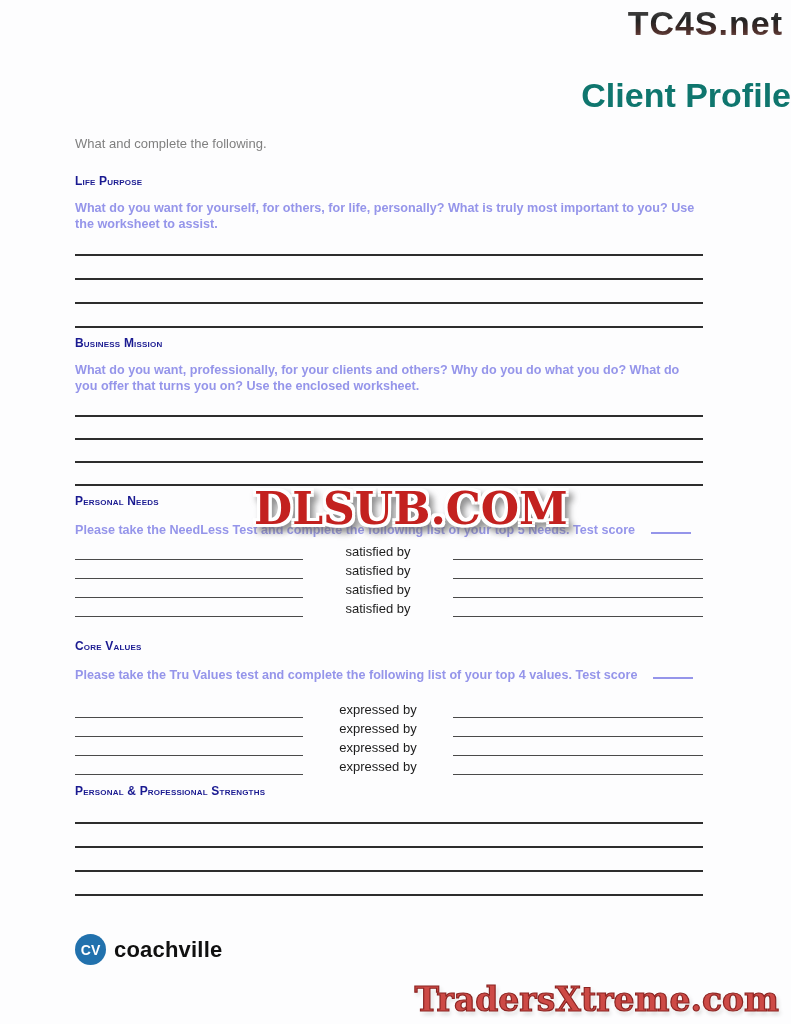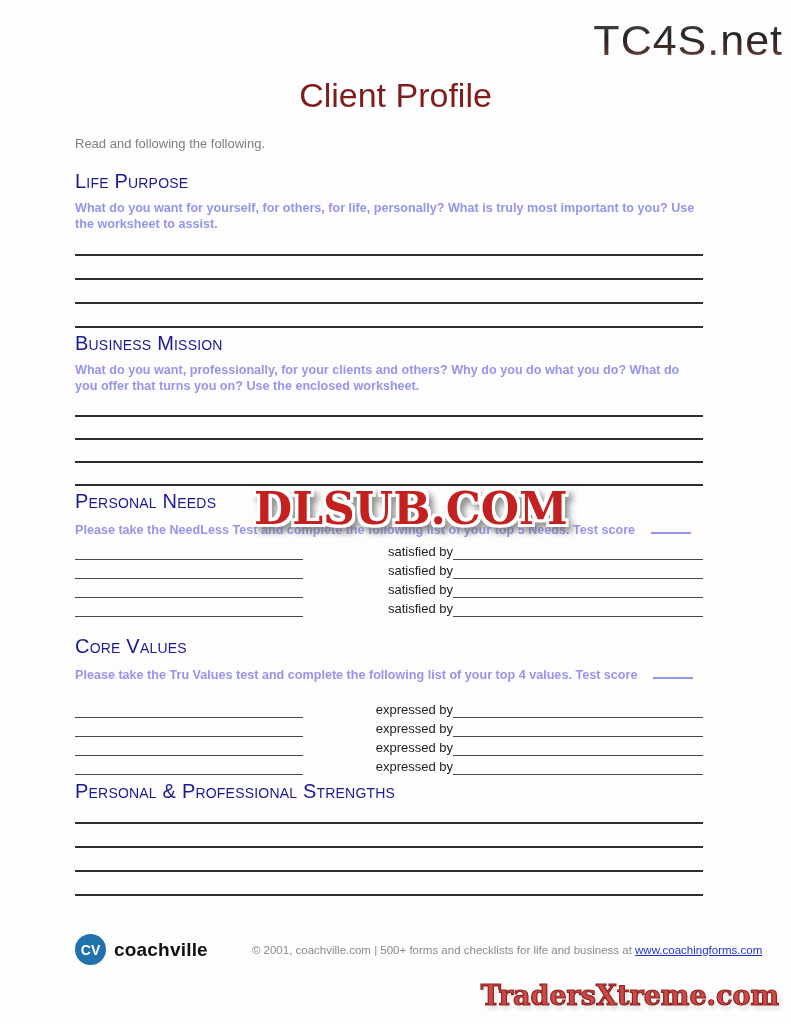--- a/index.html
+++ b/index.html
@@ -5,53 +5,53 @@
   html,body{margin:0;padding:0;}
   body{
     width:791px;height:1024px;position:relative;overflow:hidden;
     background:#fdfdfe;
     font-family:"Liberation Sans", sans-serif;
   }
   .abs{position:absolute;}
 
   
   .tc4s{
-    top:16px;right:8px;
-    font-size:43px;font-weight:normal;letter-spacing:1px;
+    top:4px;right:8px;
+    font-size:34px;font-weight:bold;letter-spacing:1px;
     background:linear-gradient(180deg,#5a5a5a 0%,#232323 42%,#4e2f2b 72%,#a8827c 100%);
     -webkit-background-clip:text;background-clip:text;color:transparent;
   }
   .dlsub{
     top:483px;left:254px;
     font-family:"DejaVu Serif", serif;font-weight:bold;font-size:44px;letter-spacing:0;
     color:#c3211f;
     text-shadow:
       -3px -3px 0 #fff, 3px -3px 0 #fff, -3px 3px 0 #fff, 3px 3px 0 #fff,
       0 -3px 0 #fff, 0 3px 0 #fff, -3px 0 0 #fff, 3px 0 0 #fff;
     filter:drop-shadow(4px 5px 3px rgba(110,110,110,.75));
     z-index:5;
   }
   .traders{
     top:980px;right:12px;
-    font-family:"DejaVu Serif", serif;font-weight:bold;font-size:27px;
+    font-family:"DejaVu Serif", serif;font-weight:bold;font-size:33px;
     color:#cd4a46;
     -webkit-text-stroke:1.2px #8c2422;
     text-shadow:0 0 4px #fff,0 0 7px #fff,2px 3px 4px #c9c9c9;
   }
 
   
   .title{
-    top:76px;left:0;width:791px;text-align:center;
-    font-size:34px;font-weight:normal;color:#7f1d1d;letter-spacing:0;
+    top:76px;left:0;width:791px;text-align:right;
+    font-size:34px;font-weight:bold;color:#0f766e;letter-spacing:0;
   }
   .intro{top:136px;left:75px;font-size:13px;color:#7f7f7f;}
 
   .section{left:75px;width:628px;}
   .sec-heading{
-    font-variant:small-caps;font-weight:normal;font-size:20px;
+    font-variant:small-caps;font-weight:bold;font-size:12px;
     color:#1a1a91;letter-spacing:.2px;line-height:18px;
   }
   .sec-body{
     font-size:12.6px;font-weight:bold;color:#9595ea;line-height:16px;margin-top:10px;
   }
   .nowrap{white-space:nowrap;}
   .score-blank{
     display:inline-block;width:40px;margin-left:16px;
     border-bottom:2px solid #9595ea;height:12px;vertical-align:baseline;
   }
@@ -65,46 +65,46 @@
   .sec-str .wline:first-of-type{margin-top:17px;}
 
   .rows{margin-top:3px;}
   .pair-row{
     display:flex;align-items:flex-end;height:19px;
   }
   .rline{border-bottom:1.5px solid #4a4a4a;height:0;}
   .rline.left{width:228px;}
   .rline.right{flex:1;}
   .pair-label{
-    width:150px;text-align:right;font-size:13px;color:#1c1c1c;
+    width:150px;text-align:center;font-size:13px;color:#1c1c1c;
     line-height:17px;flex:0 0 150px;
   }
 
   
   .footer{
     top:934px;left:75px;width:640px;display:flex;align-items:center;
   }
   .cv-badge{
     width:31px;height:31px;border-radius:50%;background:#2171ad;
     color:#fff;font-weight:bold;font-size:14px;
     display:flex;align-items:center;justify-content:center;flex:0 0 31px;
   }
-  .cv-name{font-size:19px;font-weight:bold;color:#101010;margin-left:8px;letter-spacing:.2px;}
+  .cv-name{font-size:22px;font-weight:bold;color:#101010;margin-left:8px;letter-spacing:.2px;}
   .copyright{margin-left:44px;font-size:11.5px;color:#8a8a8a;white-space:nowrap;}
   .copyright a{color:#2233cc;text-decoration:underline;cursor:pointer;}
 </style>
 </head>
 <body>
 
 <div class="abs tc4s">TC4S.net</div>
 <div class="abs dlsub">DLSUB.COM</div>
 <div class="abs traders">TradersXtreme.com</div>
 
 <div class="abs title">Client Profile</div>
-<div class="abs intro">Read and following the following.</div>
+<div class="abs intro">What and complete the following.</div>
 
 <div class="abs section sec-life" style="top:172px">
   <div class="sec-heading">Life Purpose</div>
   <div class="sec-body">What do you want for yourself, for others, for life, personally?  What is truly most important to you?  Use the worksheet to assist.</div>
   <div class="wline"></div>
   <div class="wline"></div>
   <div class="wline"></div>
   <div class="wline"></div>
 </div>
 
@@ -175,14 +175,13 @@
   <div class="sec-heading">Personal &amp; Professional Strengths</div>
   <div class="wline"></div>
   <div class="wline"></div>
   <div class="wline"></div>
   <div class="wline"></div>
 </div>
 
 <div class="abs footer">
   <div class="cv-badge">CV</div>
   <div class="cv-name">coachville</div>
-  <div class="copyright"><span>© 2001, coachville.com | 500+ forms and checklists for life and business at </span><a>www.coachingforms.com</a></div>
 </div>
 
 </body></html>

